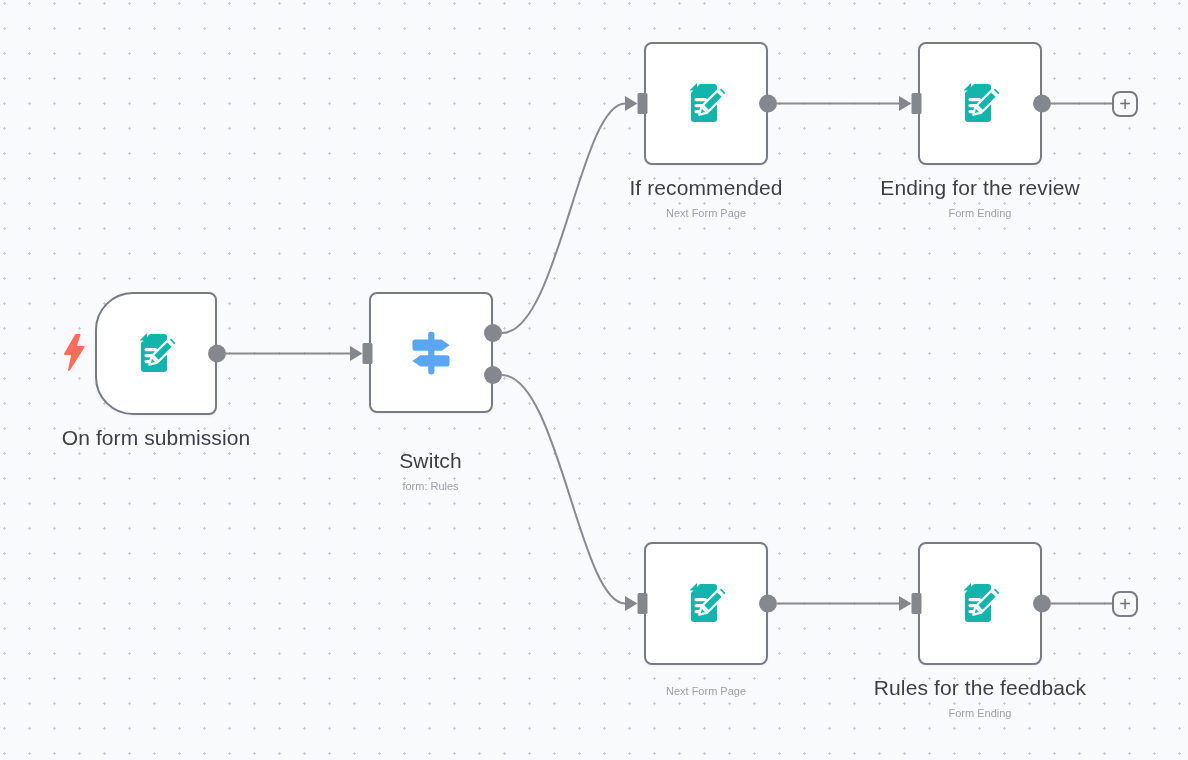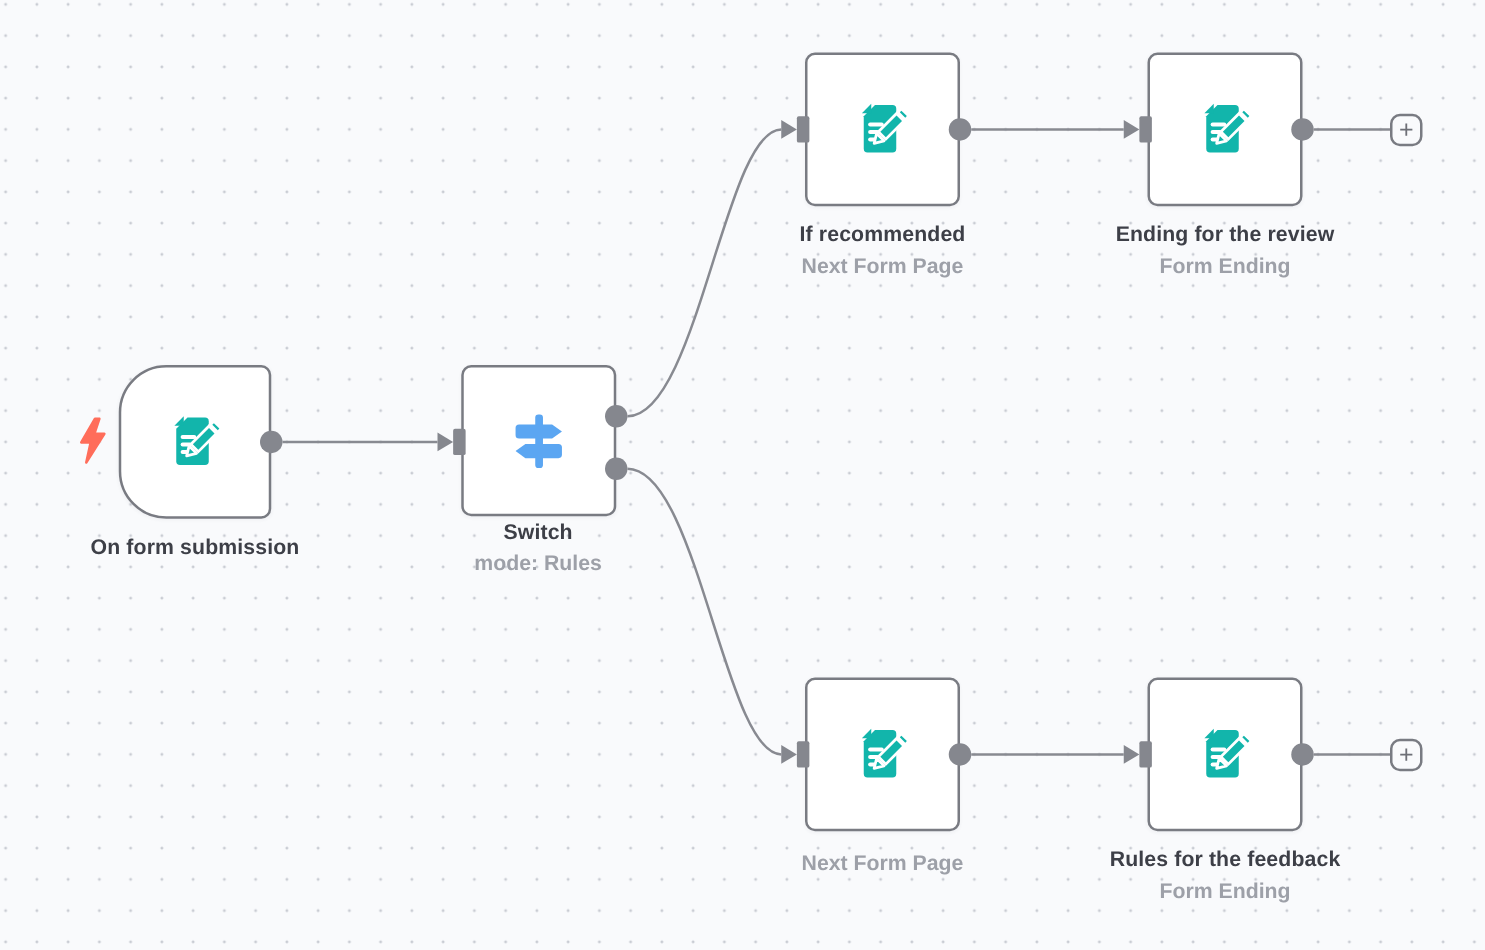--- a/index.html
+++ b/index.html
@@ -39,30 +39,30 @@
   }
   .node-icon{display:block;}
   .label{
     position:absolute;
     width:320px;
     transform:translateX(-50%);
     text-align:center;
     z-index:2;
   }
   .label .title{
-    font-size:17px;
-    font-weight:700;
+    font-size:21px;
+    font-weight:400;
     color:#3d3f47;
     letter-spacing:0.1px;
     line-height:22px;
   }
   .label .sub{
     margin-top:5px;
-    font-size:17px;
-    font-weight:700;
+    font-size:11px;
+    font-weight:400;
     color:#9da0a8;
     line-height:18px;
   }
   .bolt{
     position:absolute;z-index:2;
   }
   .plus-btn{
     position:absolute;
     width:26px;height:26px;
     box-sizing:border-box;
@@ -192,23 +192,23 @@
     <span>+</span>
   </div>
   <div class="plus-btn" style="left:1112px;top:590.5px;">
     <span>+</span>
   </div>
 
   <div class="label" style="left:156px;top:427px;">
     <div class="title">On form submission</div>
     <div class="sub"></div>
   </div>
-  <div class="label" style="left:430.5px;top:415px;">
+  <div class="label" style="left:430.5px;top:450px;">
     <div class="title">Switch</div>
-    <div class="sub">mode: Rules</div>
+    <div class="sub">form: Rules</div>
   </div>
   <div class="label" style="left:706px;top:177px;">
     <div class="title">If recommended</div>
     <div class="sub">Next Form Page</div>
   </div>
   <div class="label" style="left:980px;top:177px;">
     <div class="title">Ending for the review</div>
     <div class="sub">Form Ending</div>
   </div>
   <div class="label" style="left:706px;top:677px;">

